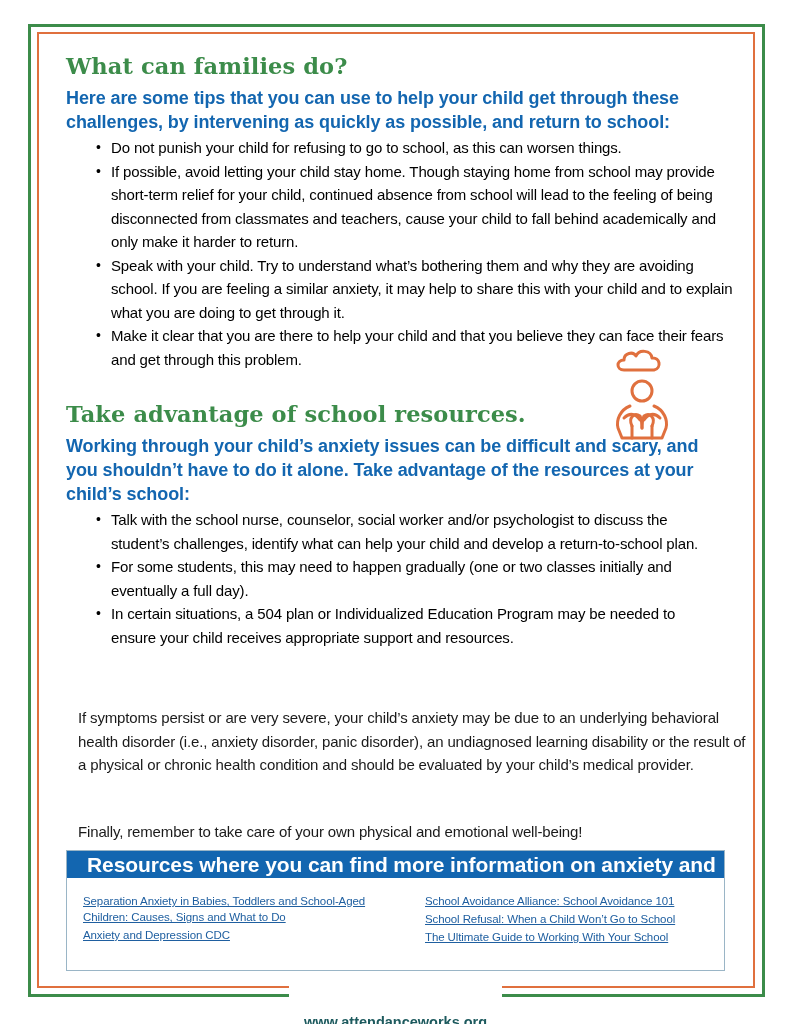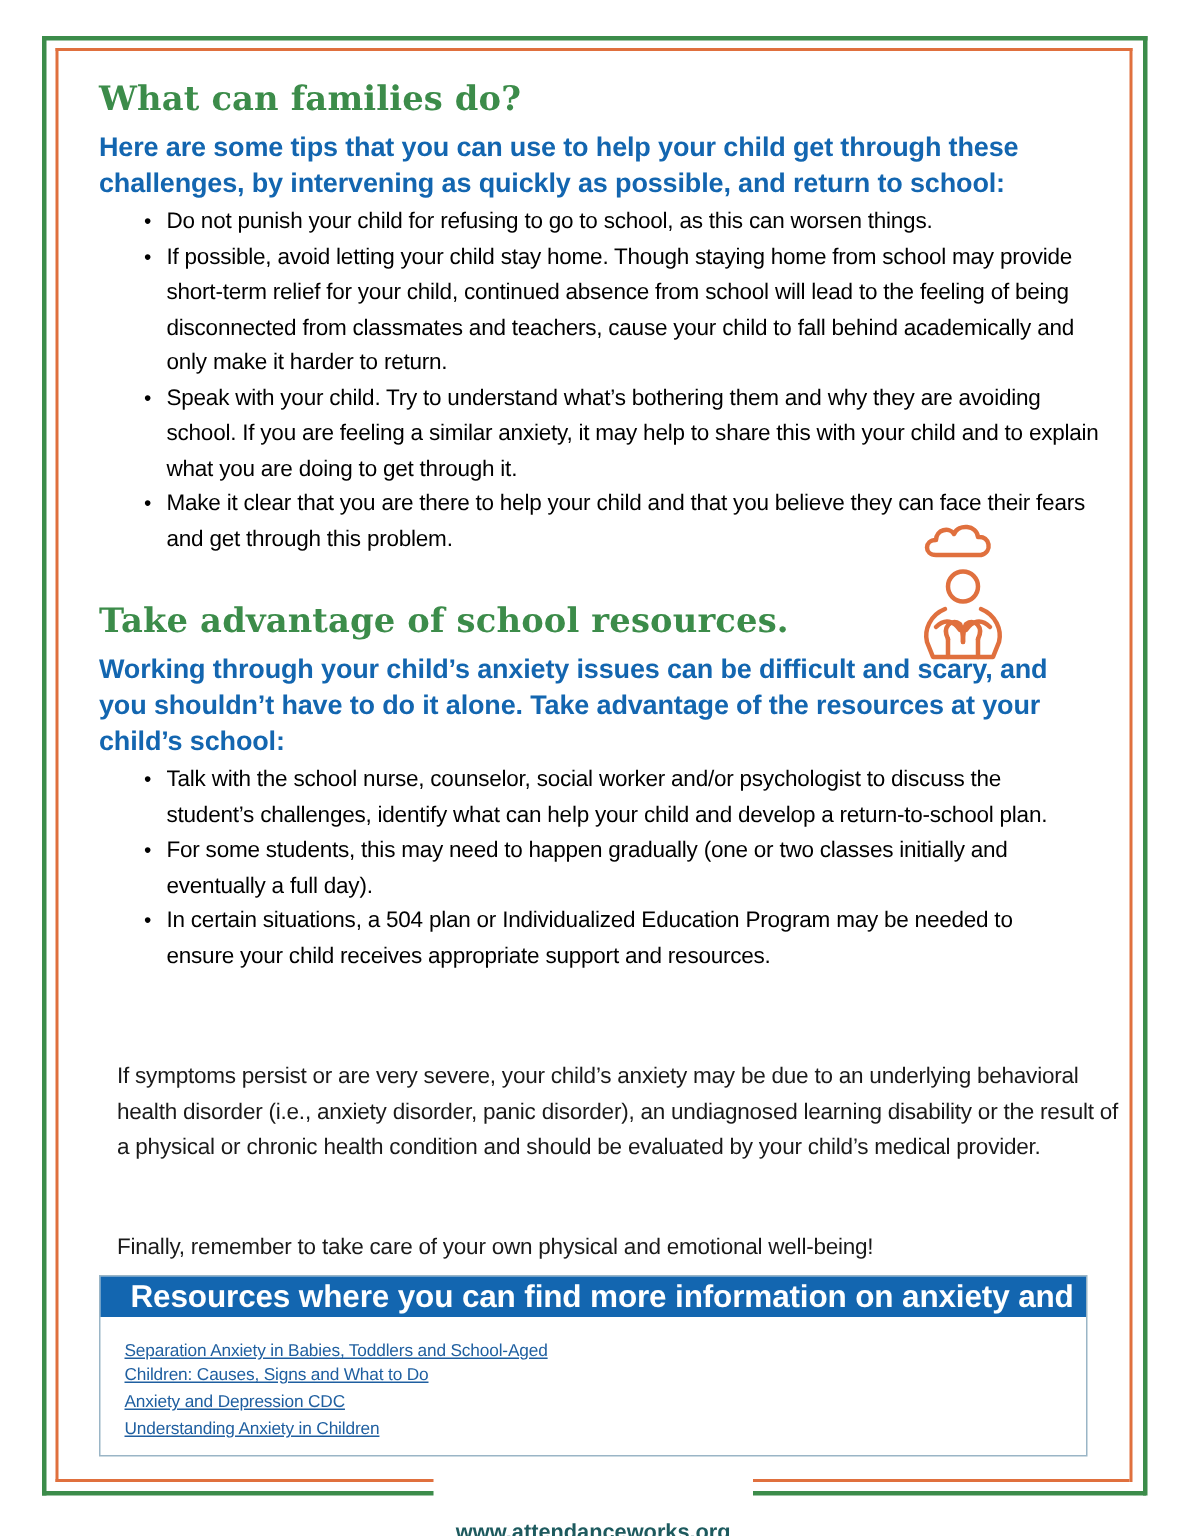--- a/index.html
+++ b/index.html
@@ -80,15 +80,19 @@
 </section>
 
 <p class="body para1">If symptoms persist or are very severe, your child’s anxiety may be due to an underlying behavioral health disorder (i.e., anxiety disorder, panic disorder), an undiagnosed learning disability or the result of a physical or chronic health condition and should be evaluated by your child’s medical provider.</p>
 <p class="body para2">Finally, remember to take care of your own physical and emotional well-being!</p>
 
 <div class="res-box">
   <div class="res-header">Resources where you can find more information on anxiety and school avoidance</div>
   <div class="res-col left">
     <a class="res-link">Separation Anxiety in Babies, Toddlers and School-Aged Children: Causes, Signs and What to Do</a>
     <a class="res-link">Anxiety and Depression CDC</a>
-    <a class="res-link">Understanding Anxiety in Children</a>
+  </div>
+  <div class="res-col right">
+    <a class="res-link">School Avoidance Alliance: School Avoidance 101</a>
+    <a class="res-link">School Refusal: When a Child Won’t Go to School</a>
+    <a class="res-link">The Ultimate Guide to Working With Your School</a>
   </div>
 </div>
 
 </body></html>

